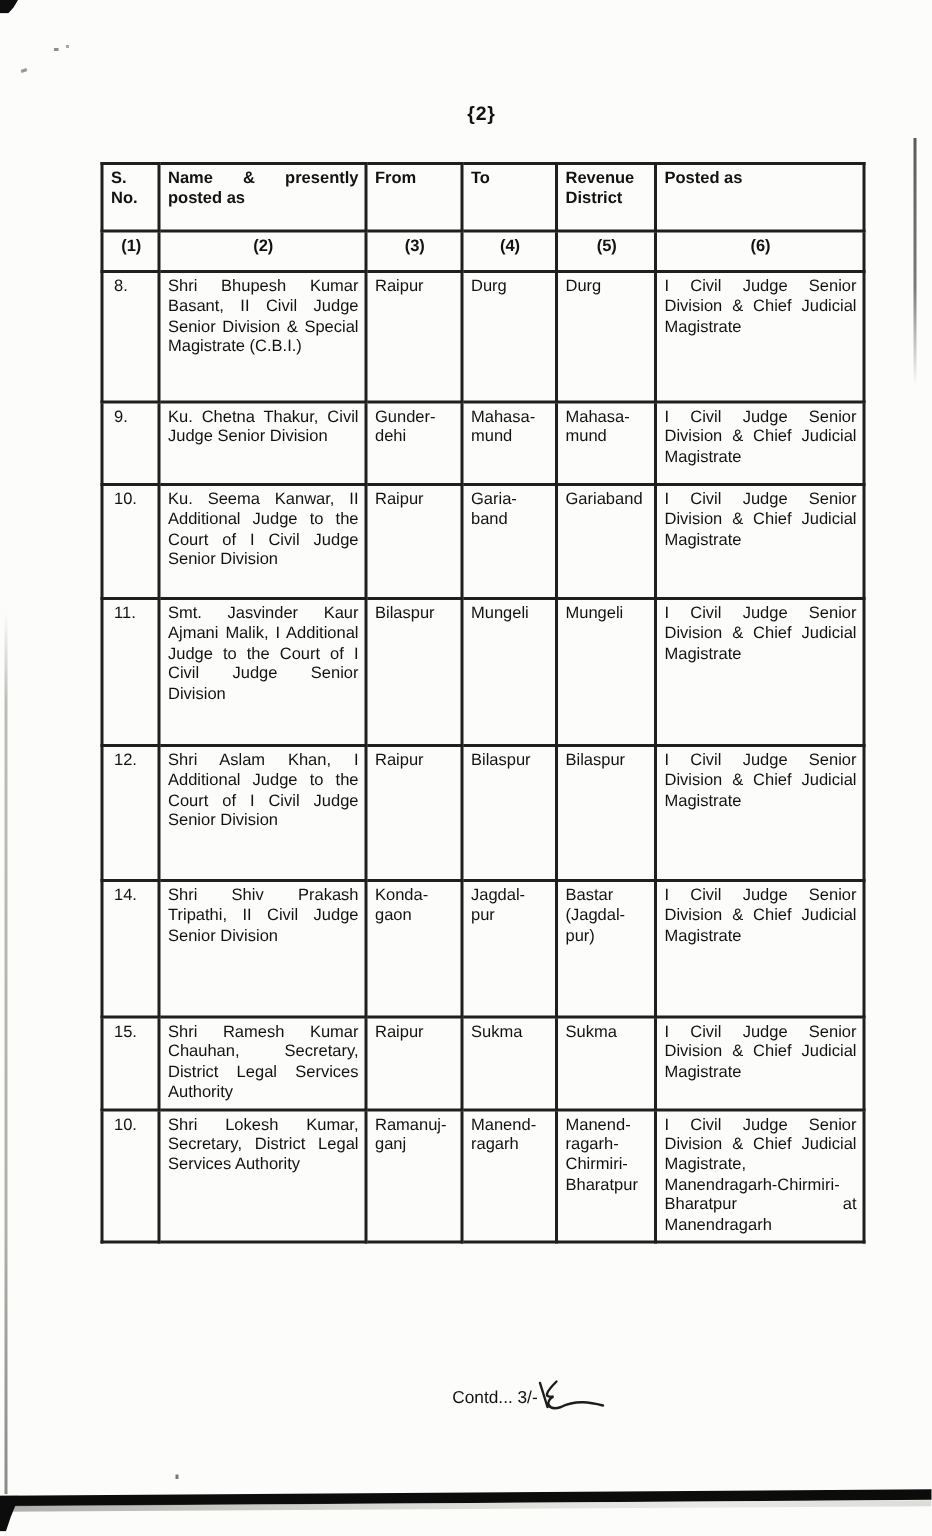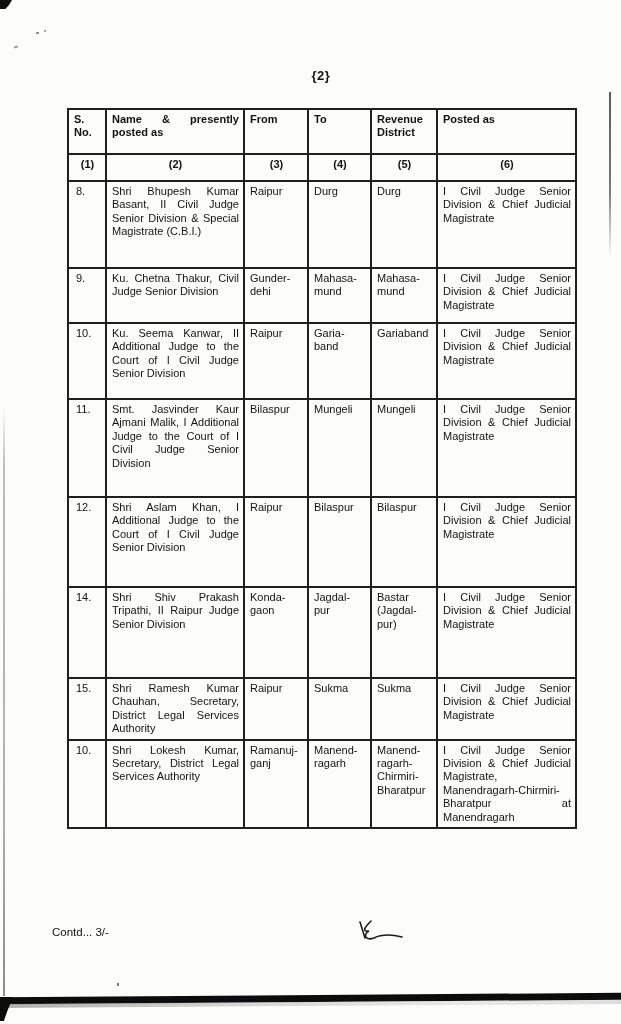--- a/index.html
+++ b/index.html
@@ -63,22 +63,22 @@
   tbody.rows tr:nth-child(4)  { height: 98px; }
   tbody.rows tr:nth-child(5)  { height: 90px; }
   tbody.rows tr:nth-child(6)  { height: 91px; }
   tbody.rows tr:nth-child(7)  { height: 55px; }
   tbody.rows tr:nth-child(8)  { height: 62px; }
   tbody.rows tr:nth-child(9)  { height: 118px; }
   tbody.rows tr:nth-child(10) { height: 55px; }
 
   .footer-line {
     position: absolute;
-    left: 52px; top: 926px; width: 508px;
-    text-align: left;
+    left: 76px; top: 926px; width: 508px;
+    text-align: center;
     font-size: 11.5px;
   }
   .signature {
     position: absolute;
     left: 352px; top: 918px;
     width: 60px; height: 32px;
   }
 
   
   .blob-top-left {
@@ -195,21 +195,21 @@
       <tr>
         <td class="col-sno">12.</td>
         <td class="col-name">Shri Aslam Khan, I Additional Judge to the Court of I Civil Judge Senior Division</td>
         <td class="col-from">Raipur</td>
         <td class="col-to">Bilaspur</td>
         <td class="col-district">Bilaspur</td>
         <td class="col-posted">I Civil Judge Senior Division &amp; Chief Judicial Magistrate</td>
       </tr>
       <tr>
         <td class="col-sno">14.</td>
-        <td class="col-name">Shri Shiv Prakash Tripathi, II Raipur Judge Senior Division</td>
+        <td class="col-name">Shri Shiv Prakash Tripathi, II Civil Judge Senior Division</td>
         <td class="col-from">Konda-
 gaon</td>
         <td class="col-to">Jagdal-
 pur</td>
         <td class="col-district">Bastar
 (Jagdal-
 pur)</td>
         <td class="col-posted">I Civil Judge Senior Division &amp; Chief Judicial Magistrate</td>
       </tr>
       <tr>

